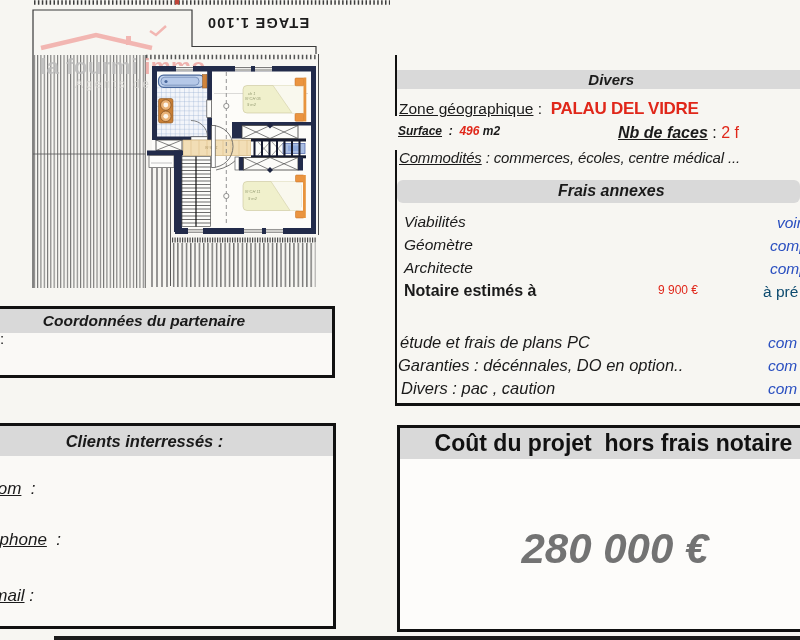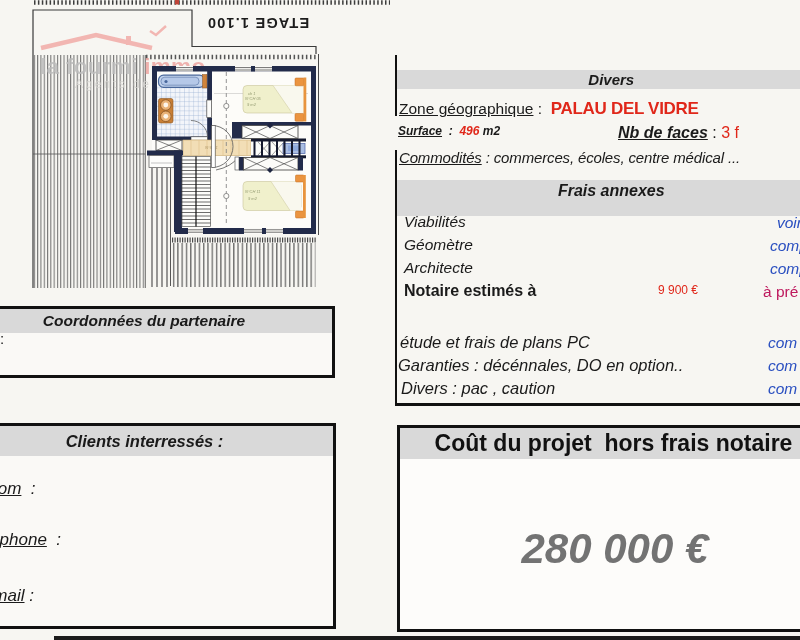--- a/index.html
+++ b/index.html
@@ -254,45 +254,45 @@
 
 <div class="abs" style="left:399px;top:99px;font-size:15.5px;white-space:nowrap;">
   <span style="text-decoration:underline;margin-top:30px;">Zone géographique</span> :&nbsp; <span style="color:#e0271a;font-weight:bold;font-size:17px;letter-spacing:-0.3px;">PALAU DEL VIDRE</span>
 </div>
 
 <div class="abs" style="left:398px;top:124px;font-size:12px;font-weight:bold;font-style:italic;white-space:nowrap;">
   <span style="text-decoration:underline;">Surface</span>&nbsp; :&nbsp; <span style="color:#e0271a;">496</span> <span>m2</span>
 </div>
 
 <div class="abs" style="left:618px;top:124px;font-size:16px;white-space:nowrap;">
-  <span style="font-weight:bold;font-style:italic;text-decoration:underline;">Nb de faces</span> : <span style="color:#e0271a;">3 f</span>
+  <span style="font-weight:bold;font-style:italic;text-decoration:underline;">Nb de faces</span> : <span style="color:#e0271a;">2 f</span>
 </div>
 
 <div class="abs" style="left:399px;top:149px;font-size:15px;letter-spacing:-0.15px;white-space:nowrap;font-style:italic;">
   <span style="text-decoration:underline;">Commodités</span> : commerces, écoles, centre médical ...
 </div>
 
 <div class="abs" style="left:394.5px;top:150px;width:2px;height:256px;background:#111;"></div>
 
-<div class="abs bar" style="left:396.5px;top:180px;width:403.5px;height:36px;">
+<div class="abs bar" style="left:396.5px;top:180px;width:403.5px;height:23px;border-radius:6px;">
   <div style="text-align:center;font-weight:bold;font-style:italic;font-size:16px;line-height:21px;padding-left:26px;">Frais annexes</div>
 </div>
 
 <div class="abs" style="left:404px;top:213px;font-size:15.5px;font-style:italic;">Viabilités</div>
 <div class="abs" style="left:777px;top:214px;font-size:15.5px;font-style:italic;color:#2a4fc0;white-space:nowrap;">voir</div>
 
 <div class="abs" style="left:404px;top:236px;font-size:15.5px;font-style:italic;">Géomètre</div>
 <div class="abs" style="left:770px;top:237px;font-size:15.5px;font-style:italic;color:#2a4fc0;white-space:nowrap;">comp</div>
 
 <div class="abs" style="left:404px;top:259px;font-size:15.5px;font-style:italic;">Architecte</div>
 <div class="abs" style="left:770px;top:260px;font-size:15.5px;font-style:italic;color:#2a4fc0;white-space:nowrap;">comp</div>
 
 <div class="abs" style="left:404px;top:282px;font-size:16px;font-weight:bold;">Notaire estimés à</div>
 <div class="abs" style="left:658px;top:283px;font-size:12px;color:#e0271a;">9 900 €</div>
-<div class="abs" style="left:763px;top:283px;font-size:15.5px;color:#be185d;white-space:nowrap;">à pré</div>
+<div class="abs" style="left:763px;top:283px;font-size:15.5px;color:#0c4a6e;white-space:nowrap;">à pré</div>
 
 <div class="abs" style="left:400px;top:333px;font-size:16.5px;font-style:italic;">étude et frais de plans PC</div>
 <div class="abs" style="left:768px;top:334px;font-size:15.5px;font-style:italic;color:#2a4fc0;white-space:nowrap;">com</div>
 
 <div class="abs" style="left:398px;top:356px;font-size:16.5px;font-style:italic;">Garanties : décénnales, DO en option..</div>
 <div class="abs" style="left:768px;top:357px;font-size:15.5px;font-style:italic;color:#2a4fc0;white-space:nowrap;">com</div>
 
 <div class="abs" style="left:401px;top:379px;font-size:16.5px;font-style:italic;">Divers : pac , caution</div>
 <div class="abs" style="left:768px;top:380px;font-size:15.5px;font-style:italic;color:#2a4fc0;white-space:nowrap;">com</div>
 

